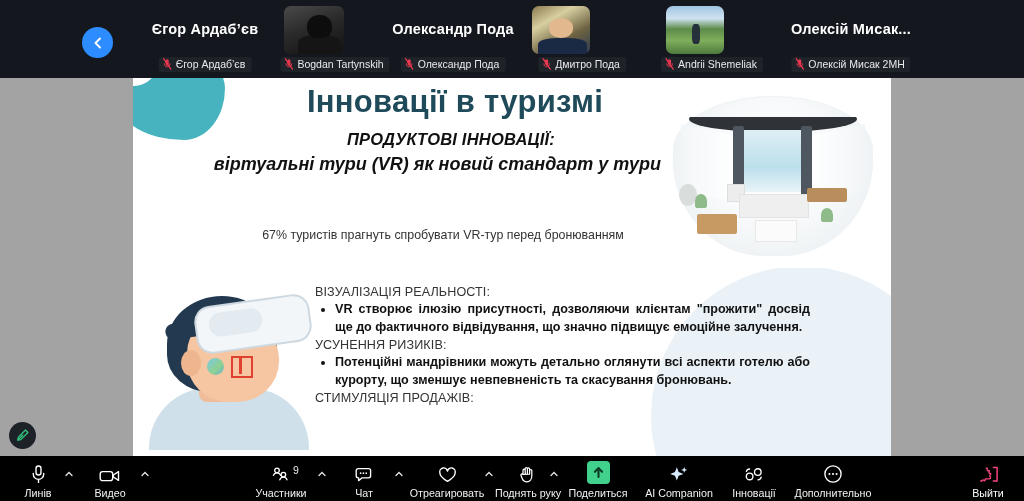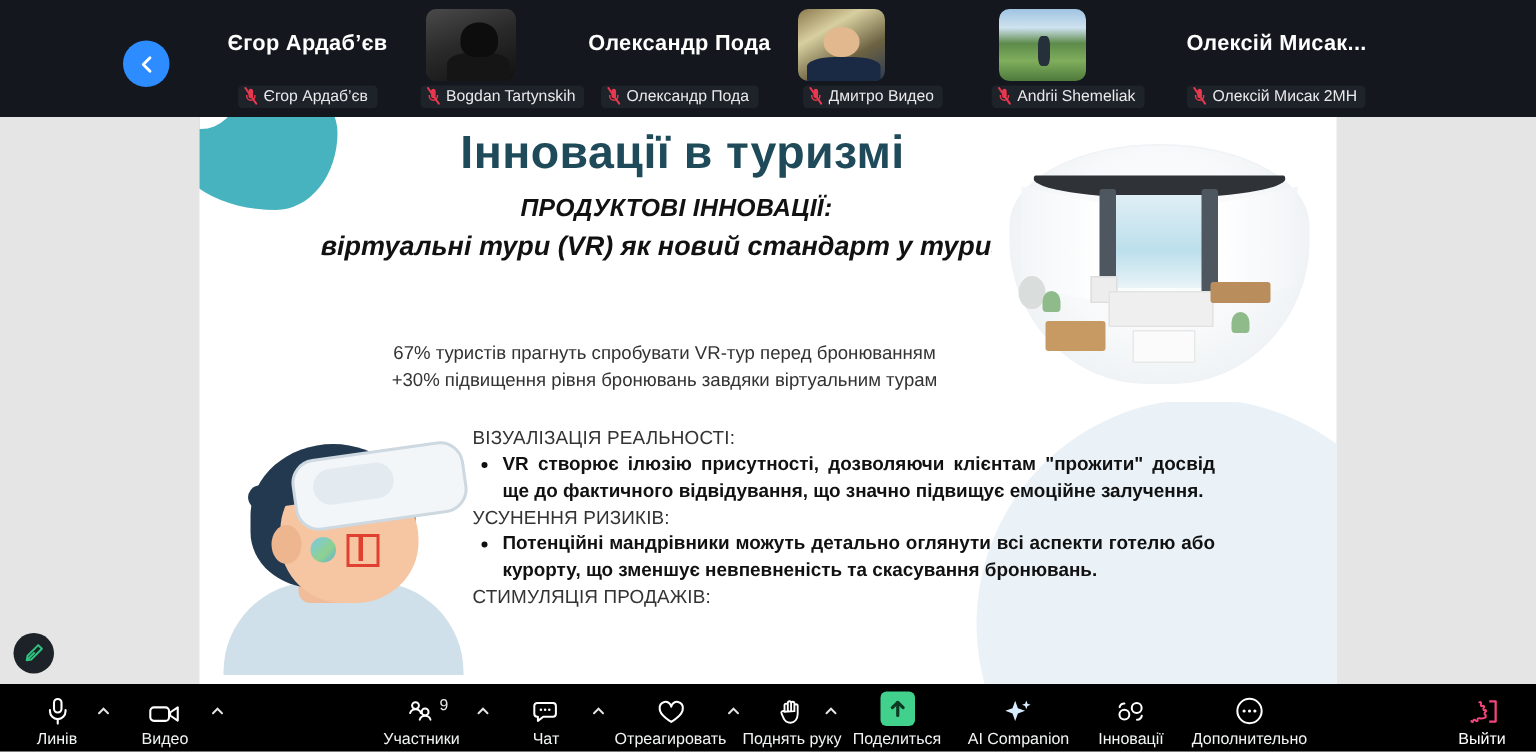--- a/index.html
+++ b/index.html
@@ -2,21 +2,21 @@
 <html><head>
 <meta charset="utf-8">
 <style>
   html,body{margin:0;padding:0;}
   body{
     width:1024px;height:501px;overflow:hidden;
     background:#0b0d10;
     font-family:"Liberation Sans","DejaVu Sans",sans-serif;
     -webkit-font-smoothing:antialiased;
   }
-  .app{position:relative;width:1024px;height:501px;background:#e5e5e5;}
+  .app{position:relative;width:1024px;height:501px;background:#a3a3a3;}
 
   
   .filmstrip{position:absolute;left:0;top:0;width:1024px;height:78px;background:#14181e;}
   .strip-inner{position:relative;width:100%;height:100%;}
   .back-btn{
     position:absolute;left:82px;top:27px;width:31px;height:31px;border-radius:50%;
     background:#2D8CFF;display:flex;align-items:center;justify-content:center;cursor:pointer;
   }
   .back-btn svg{display:block;}
 
@@ -249,21 +249,21 @@
       <div class="pcell" style="left:502px;width:160px;">
         <div class="pthumb" style="left:30px;width:58px;height:48px;">
           <div class="ph ph-dmytro"></div>
         </div>
         <div class="badge">
           <svg class="micoff" viewBox="0 0 10 13" aria-hidden="true">
             <path d="M5 1.2c-1 0-1.7.8-1.7 1.7v3.6c0 1 .8 1.7 1.7 1.7s1.7-.8 1.7-1.7V2.9C6.7 2 6 1.2 5 1.2z" fill="#E8384F"></path>
             <path d="M2 5.8v.8c0 1.7 1.3 3 3 3s3-1.3 3-3v-.8" fill="none" stroke="#E8384F" stroke-width="1.1"></path>
             <path d="M1 .6 L9 12.2" stroke="#E8384F" stroke-width="1.5" stroke-linecap="round"></path>
           </svg>
-          <span class="lbl">Дмитро Видео</span>
+          <span class="lbl">Дмитро Пода</span>
         </div>
       </div>
 
       <div class="pcell" style="left:632px;width:160px;">
         <div class="pthumb" style="left:34px;width:58px;height:48px;">
           <div class="ph ph-andrii"></div>
         </div>
         <div class="badge">
           <svg class="micoff" viewBox="0 0 10 13" aria-hidden="true">
             <path d="M5 1.2c-1 0-1.7.8-1.7 1.7v3.6c0 1 .8 1.7 1.7 1.7s1.7-.8 1.7-1.7V2.9C6.7 2 6 1.2 5 1.2z" fill="#E8384F"></path>
@@ -316,21 +316,20 @@
         <div class="room-tbl"></div>
         <div class="room-tree"></div>
         <div class="room-plant1"></div>
         <div class="room-plant2"></div>
       </div>
     </div>
 
 
     <div class="stats">
       <div>67% туристів прагнуть спробувати VR-тур перед бронюванням</div>
-      <div>+30% підвищення рівня бронювань завдяки віртуальним турам</div>
     </div>
 
     <div class="vrperson">
       <div class="vr-shoulder"></div>
       <div class="vr-neck"></div>
       <div class="vr-hair"></div>
       <div class="vr-face"></div>
       <div class="vr-ear"></div>
       <div class="vr-strap"></div>
       <div class="vr-goggle"></div>

